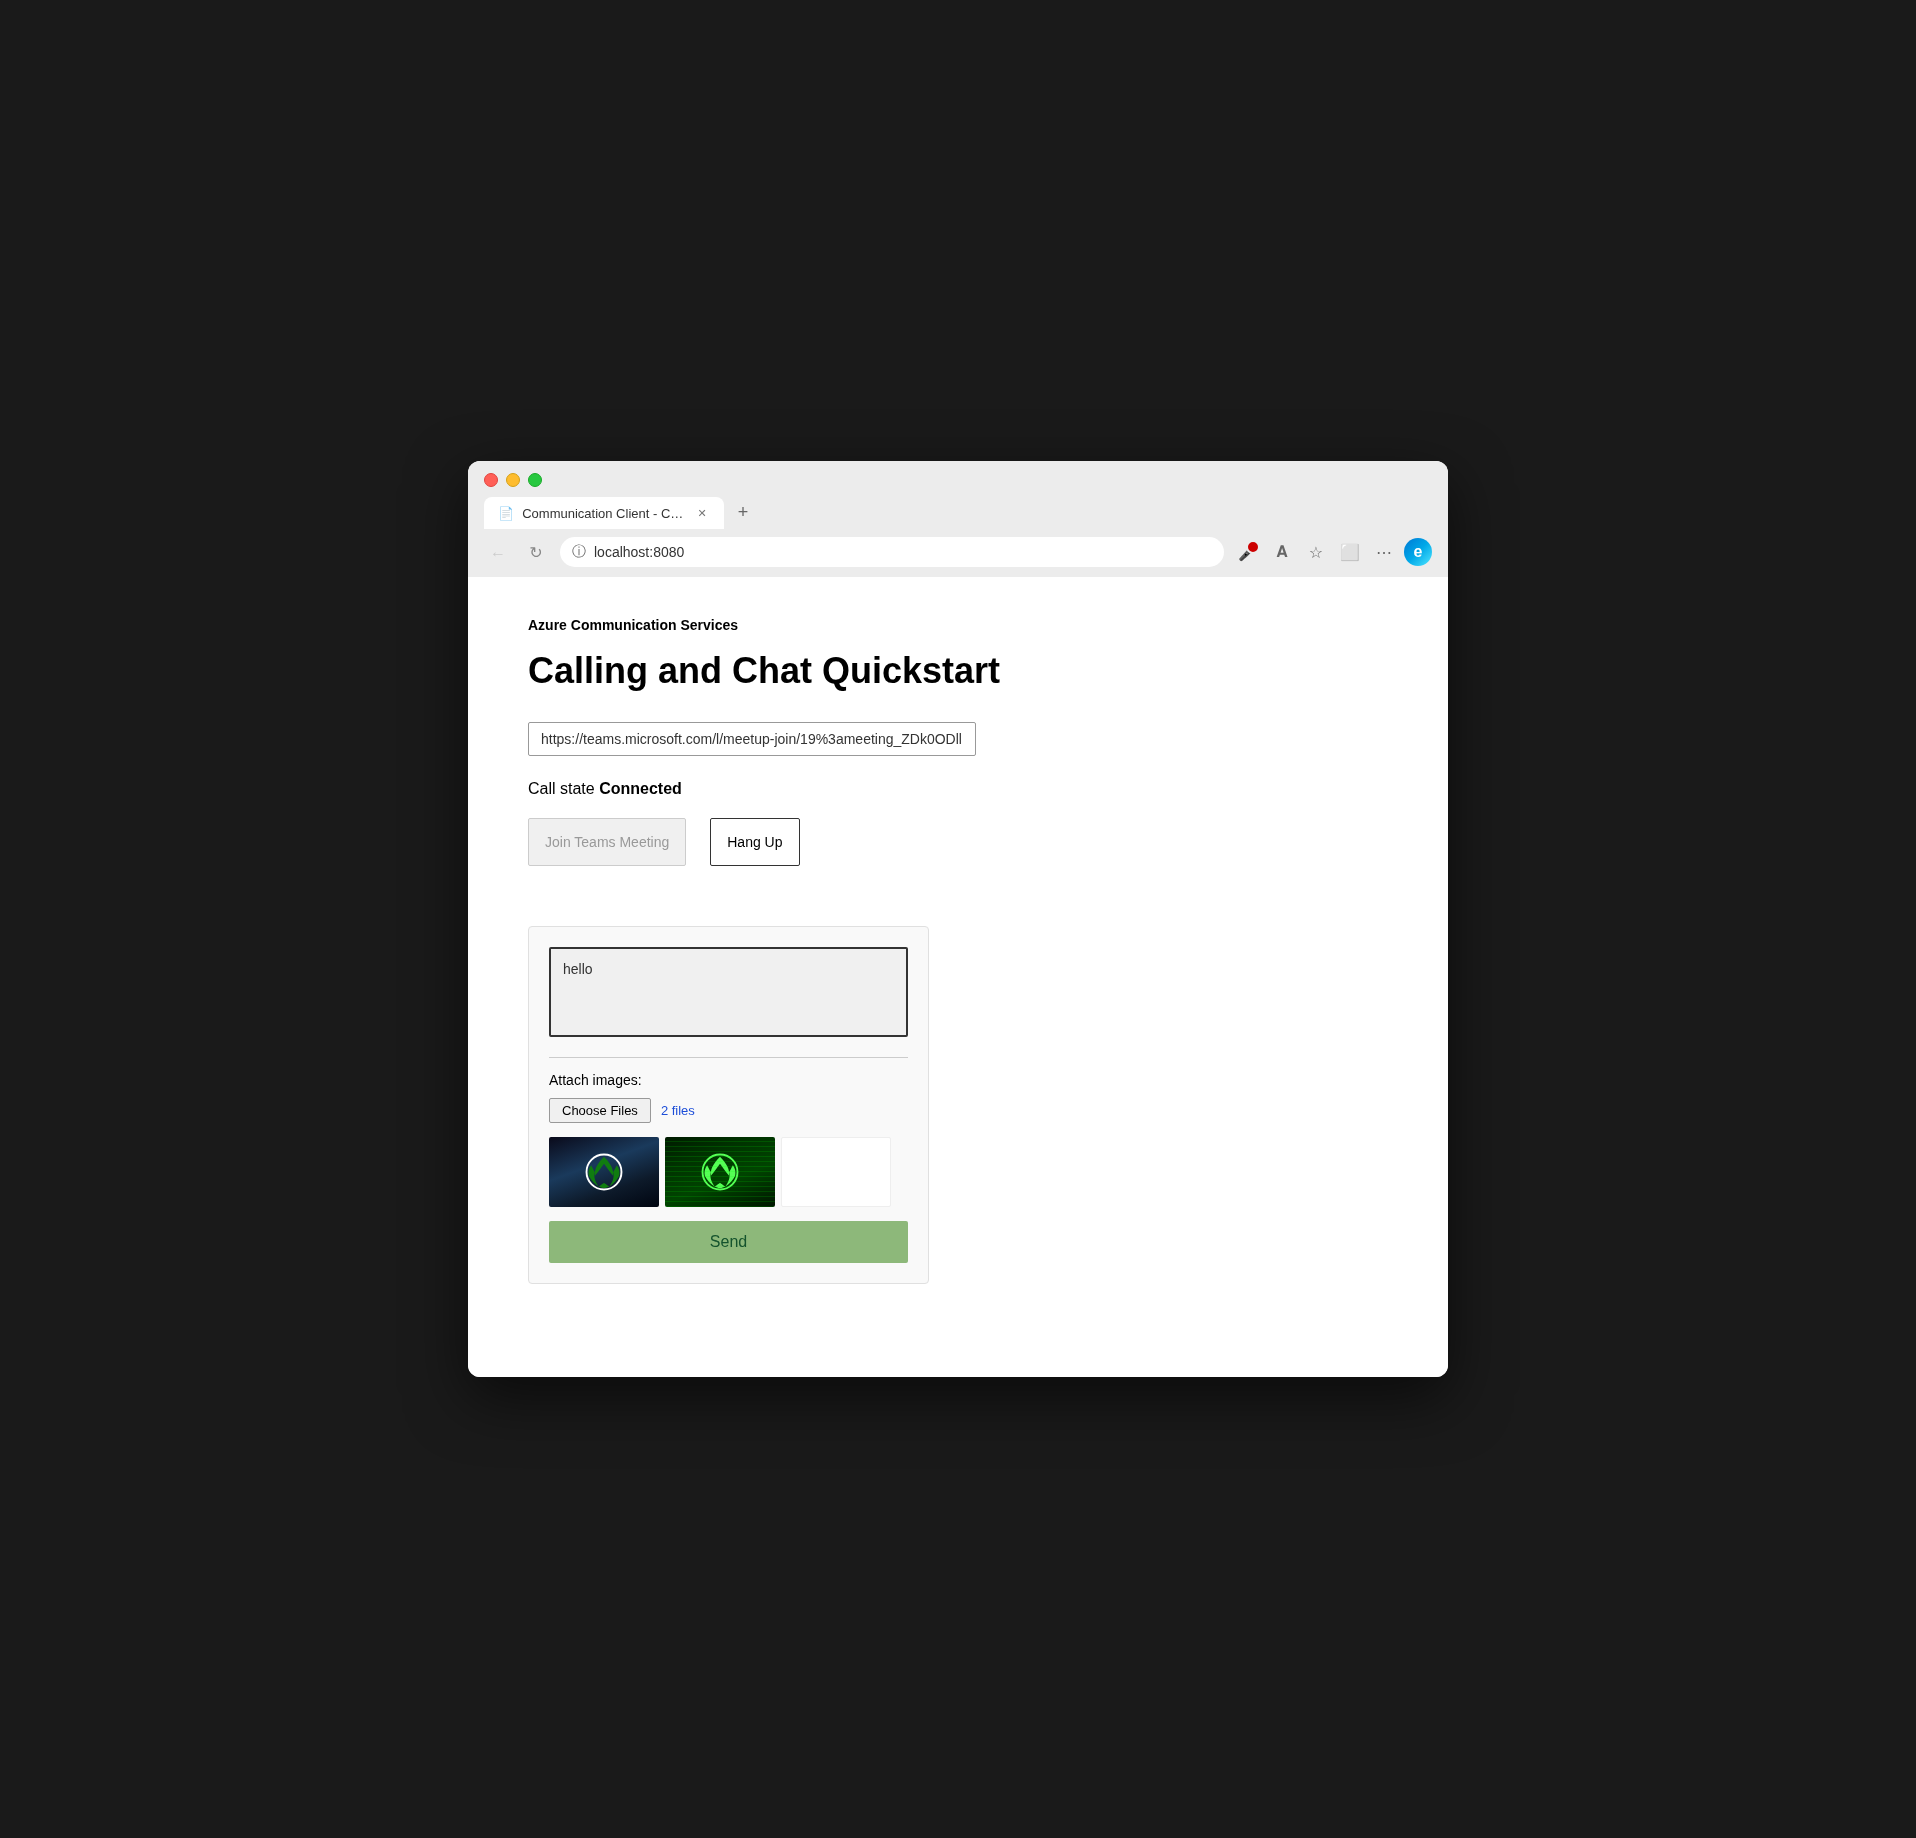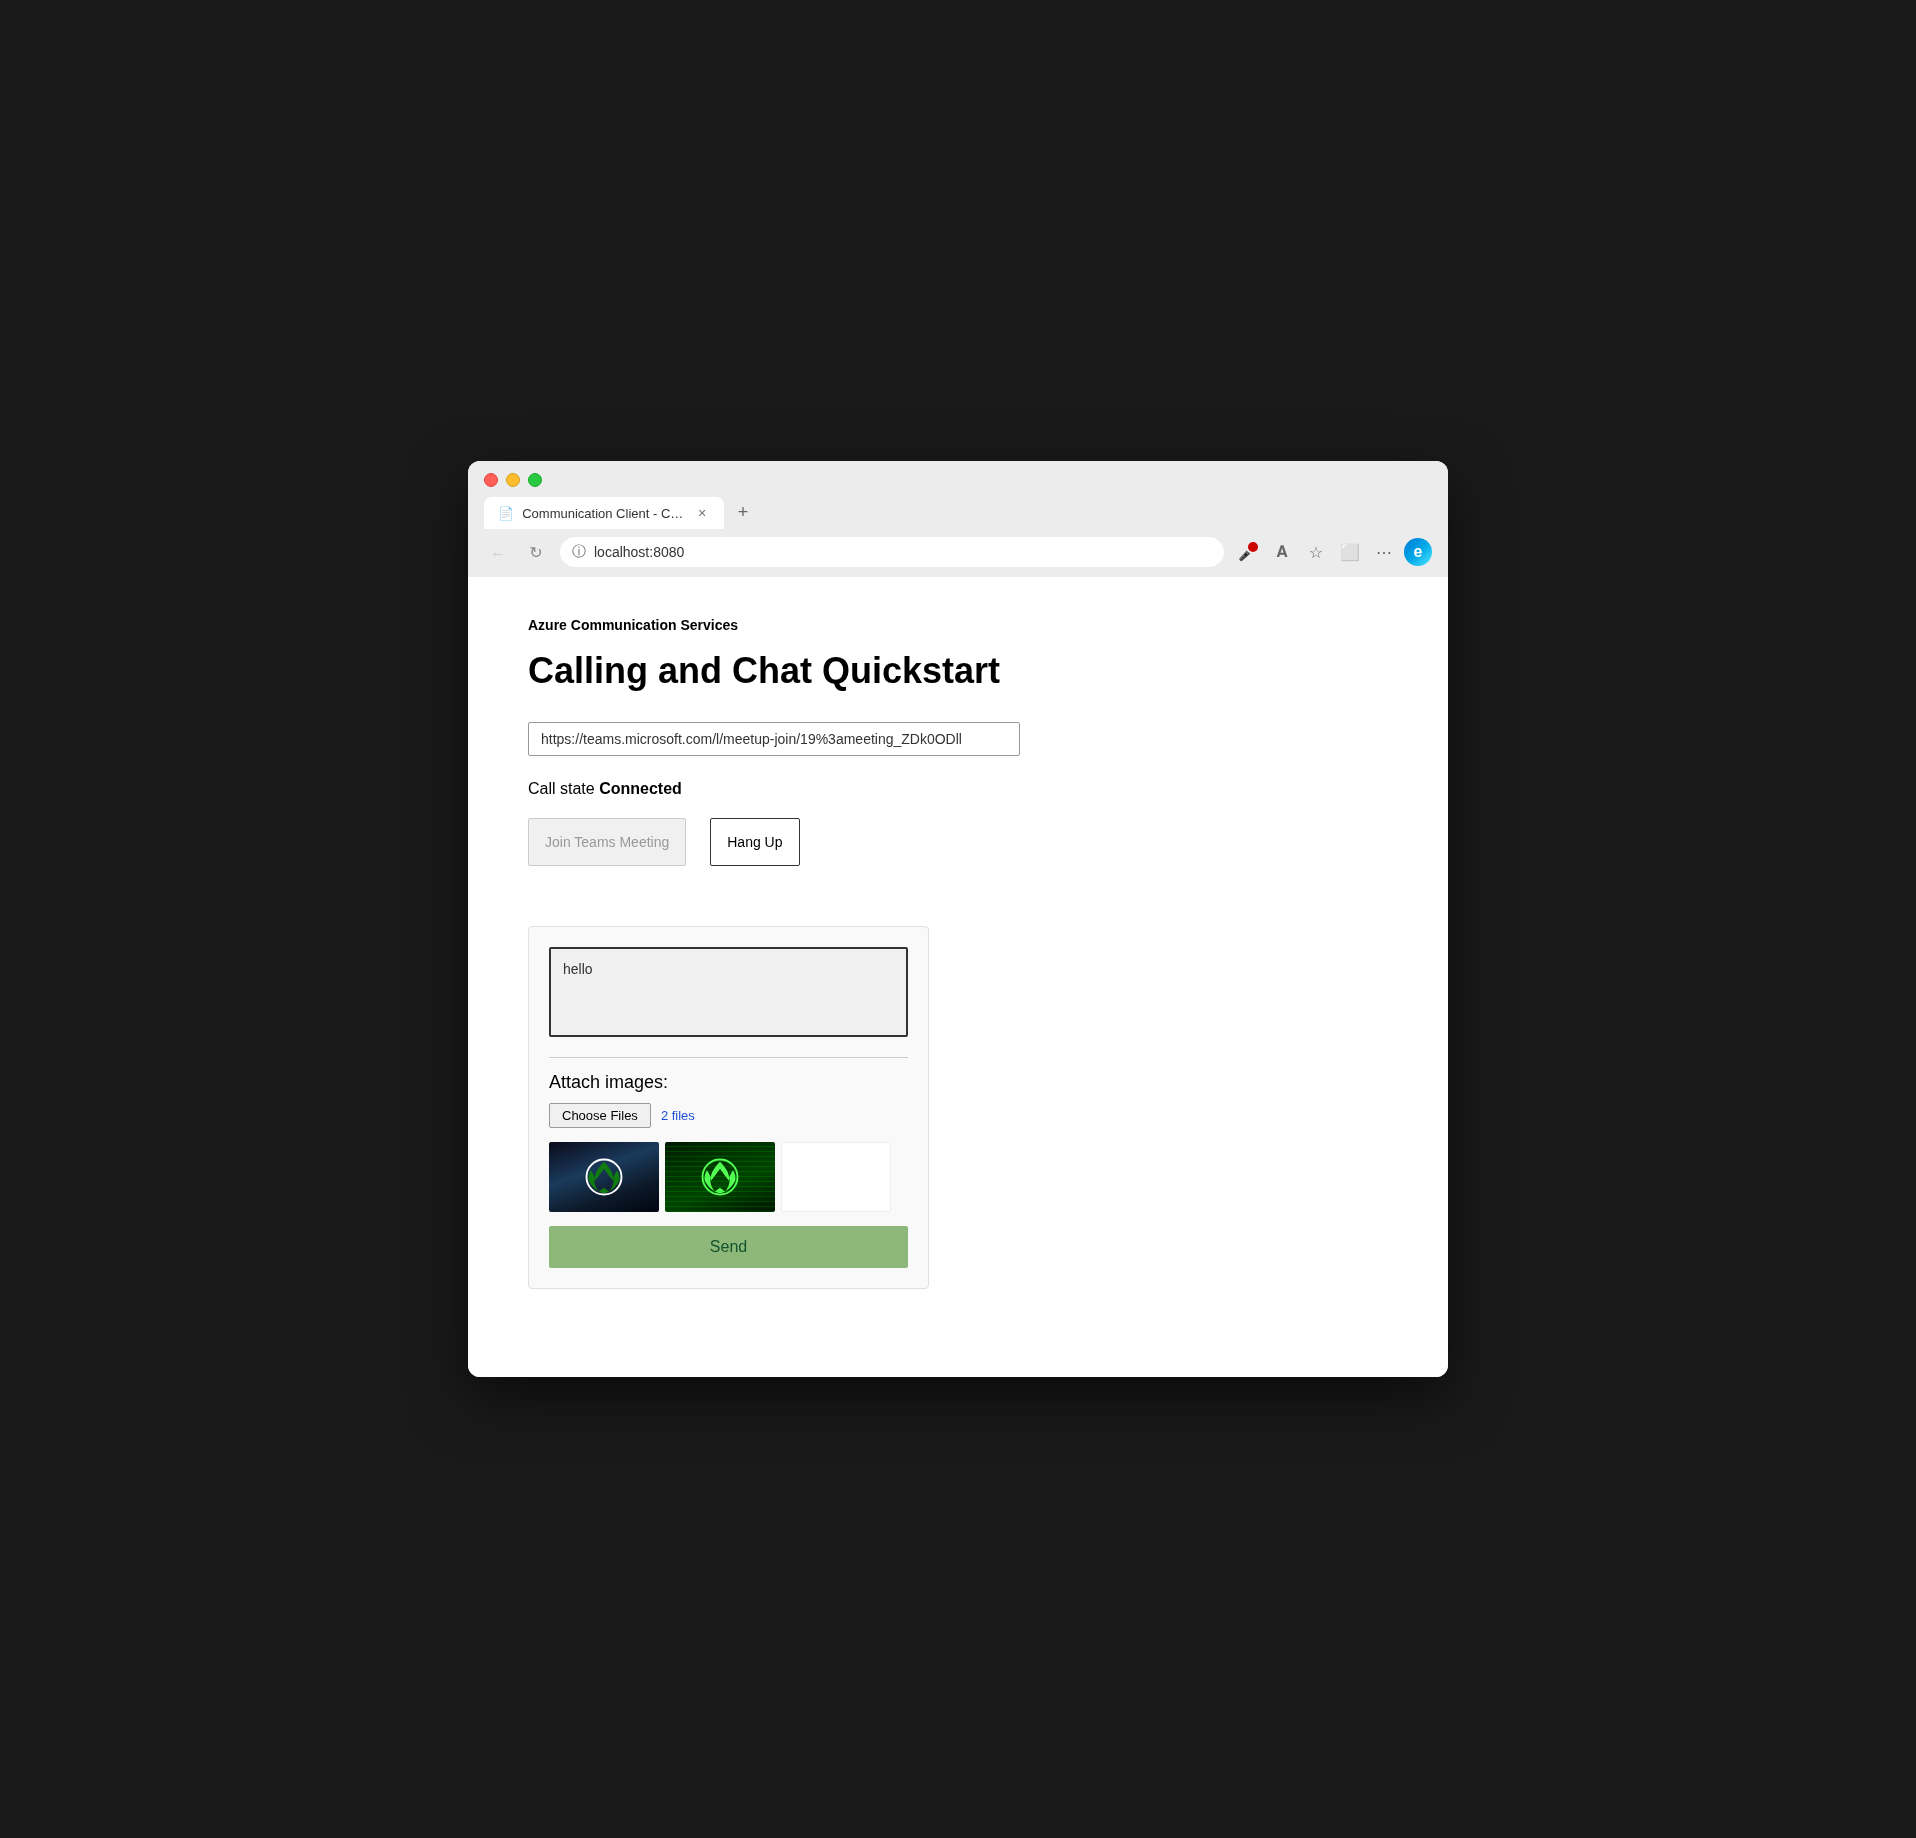--- a/index.html
+++ b/index.html
@@ -210,21 +210,21 @@
 
     .app-title {
       font-size: 36px;
       font-weight: 900;
       color: #000;
       margin-bottom: 30px;
       line-height: 1.2;
     }
 
     .meeting-url-input {
-      width: 492px;
+      width: 448px;
       padding: 8px 12px;
       font-size: 14px;
       border: 1px solid #999;
       border-radius: 2px;
       color: #333;
       outline: none;
       margin-bottom: 24px;
     }
 
     .call-state-row {
@@ -288,21 +288,21 @@
       margin-bottom: 16px;
     }
 
     .divider {
       border: none;
       border-top: 1px solid #ccc;
       margin-bottom: 14px;
     }
 
     .attach-label {
-      font-size: 18px;
+      font-size: 14px;
       color: #000;
       margin-bottom: 10px;
       display: block;
     }
 
     .file-input-row {
       display: flex;
       align-items: center;
       gap: 10px;
       margin-bottom: 14px;

